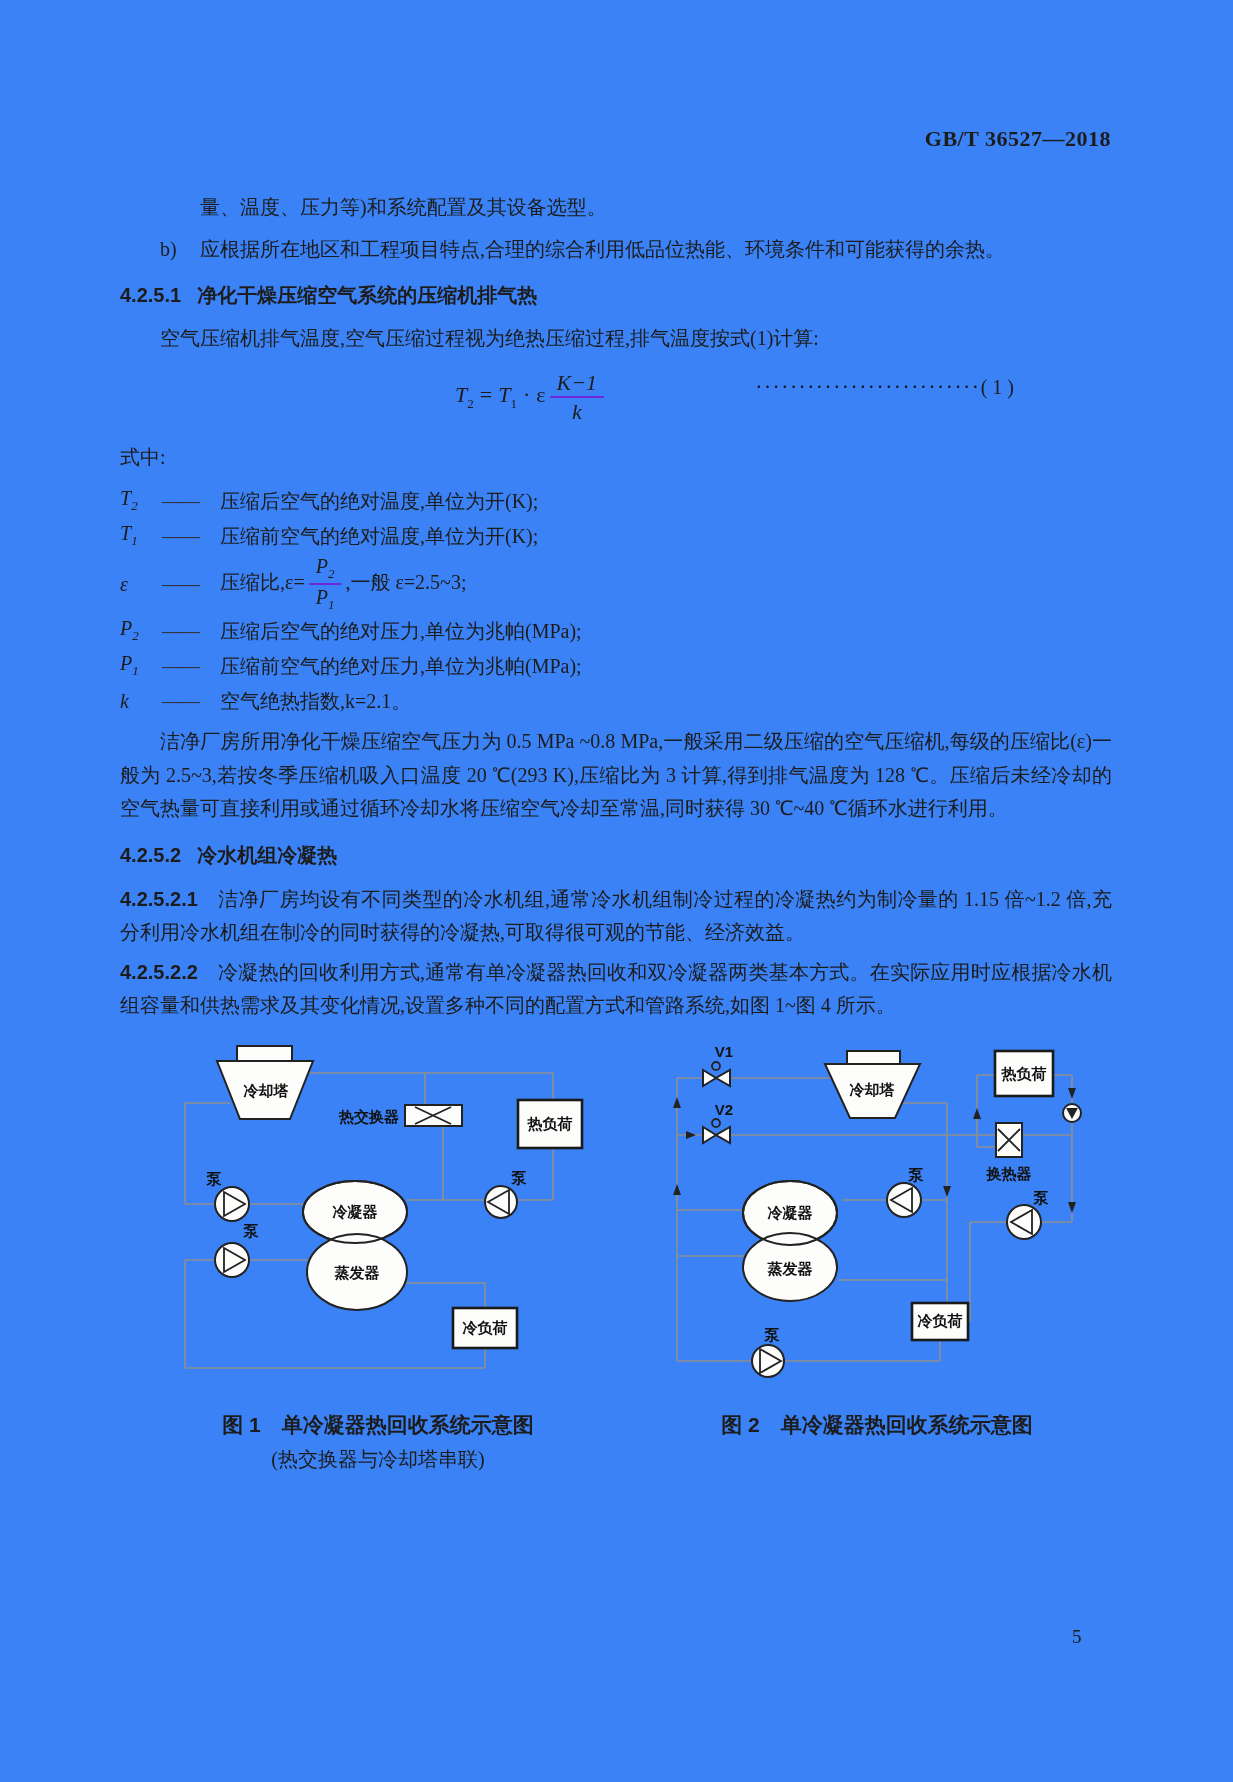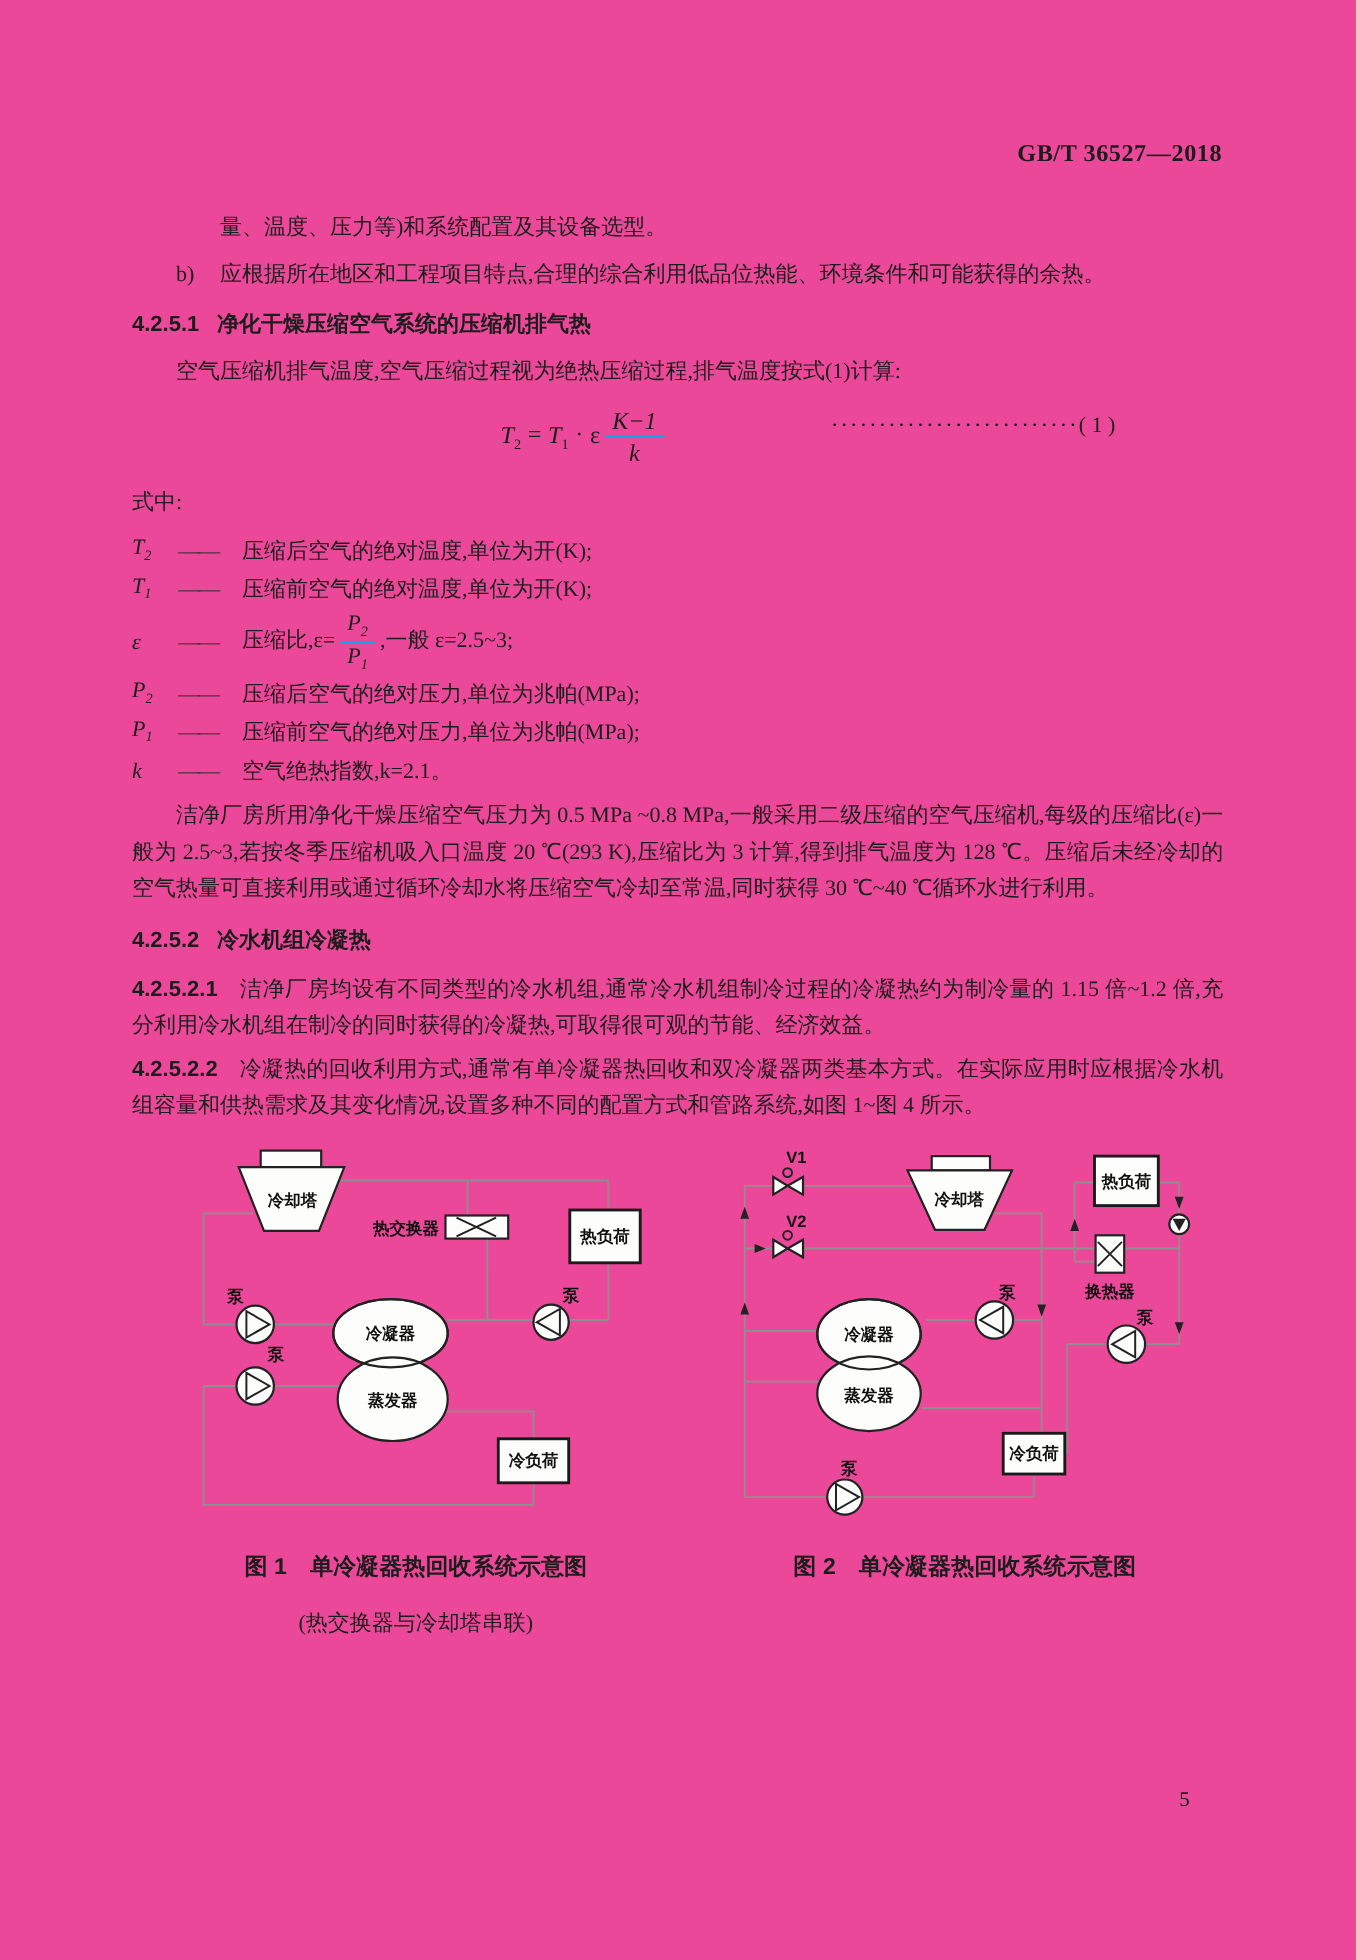--- a/index.html
+++ b/index.html
@@ -1,35 +1,35 @@
 <!DOCTYPE html>
 <html><head>
 <meta charset="utf-8">
 <style>
   html,body{margin:0;padding:0;background:#e8e8e6;}
-  .page{position:relative;width:1233px;height:1782px;margin:0 auto;background:#ec4899;
+  .page{position:relative;width:1233px;height:1782px;margin:0 auto;background:#3b82f6;
         font-family:"Liberation Serif", serif;color:#1c1c1c;overflow:hidden;}
   .header{position:absolute;top:126px;right:122px;font-size:22px;font-weight:bold;
           font-family:"Liberation Serif", serif;letter-spacing:.5px;}
   .content{position:absolute;left:120px;top:194px;width:992px;font-size:20px;line-height:27px;}
   p{margin:0;}
   .carryover{padding-left:80px;}
   .item-b{padding-left:80px;margin-top:15px;text-align:justify;}
   .b-label{display:inline-block;width:40px;margin-left:-40px;}
   .sec-head{margin-top:28px;font-family:"Liberation Sans", sans-serif;font-weight:bold;font-size:20px;}
   .sec-head .sec-num{margin-right:16px;}
   .sec-head.sub{margin-top:19px;}
   .intro-para{margin-top:16px;text-indent:2em;}
   .formula-row{position:relative;height:74px;margin-top:6px;}
   .f-main{position:absolute;left:335px;top:12px;font-size:22px;}
   .f-main i{font-family:"Liberation Serif", serif;}
   .f-main sub,.def-sym sub,.fr-num sub,.fr-den sub{font-size:13px;}
   .frac{display:inline-flex;flex-direction:column;vertical-align:middle;text-align:center;
         margin:0 4px;line-height:1.15;}
-  .fr-num{border-bottom:2px solid #0ea5e9;padding:0 7px 1px;}
+  .fr-num{border-bottom:2px solid #6d28d9;padding:0 7px 1px;}
   .fr-den{padding-top:1px;}
   .f-op{margin:0 6px;}
   .f-leader{position:absolute;right:98px;top:16px;font-size:20px;white-space:nowrap;}
   .f-dots{letter-spacing:2px;color:#111;}
   .where-label{margin-top:12px;}
   .defs{margin-top:13px;}
   .def-row{display:flex;align-items:center;min-height:35px;}
   .def-row.tall{min-height:60px;}
   .def-sym{width:42px;font-style:italic;flex:none;}
   .def-dash{width:58px;flex:none;letter-spacing:-2px;color:#333;}
@@ -40,21 +40,21 @@
   .run-num{font-family:"Liberation Sans", sans-serif;font-weight:bold;margin-right:20px;font-style:normal;}
   .figures{position:relative;height:358px;margin-top:10px;}
   .fig-svg{position:absolute;top:0;}
   .fig1{left:18px;}
   .fig2{left:537px;}
   .captions{position:relative;height:92px;margin-top:20px;}
   .cap{position:absolute;width:440px;text-align:center;}
   .cap1{left:38px;}
   .cap2{left:537px;}
   .cap-line1{font-family:"Liberation Sans", sans-serif;font-weight:bold;font-size:21px;}
-  .cap-line2{margin-top:25px;font-size:20px;}
+  .cap-line2{margin-top:8px;font-size:20px;}
   .page-number{position:absolute;top:1626px;left:1072px;font-size:19px;}
   
   .pipe{stroke:#8f8f8f;stroke-width:1.6;fill:none;}
   .comp{stroke:#222;stroke-width:2;fill:#fdfdfc;}
   .comp-bold{stroke:#1a1a1a;stroke-width:2.6;fill:#fdfdfc;}
   .comp-line{stroke:#222;stroke-width:1.8;fill:none;}
   .arrow{fill:#222;stroke:none;}
   .dlabel{font-family:"Liberation Sans", sans-serif;font-size:15px;font-weight:600;fill:#111;}
 </style>
 </head>

